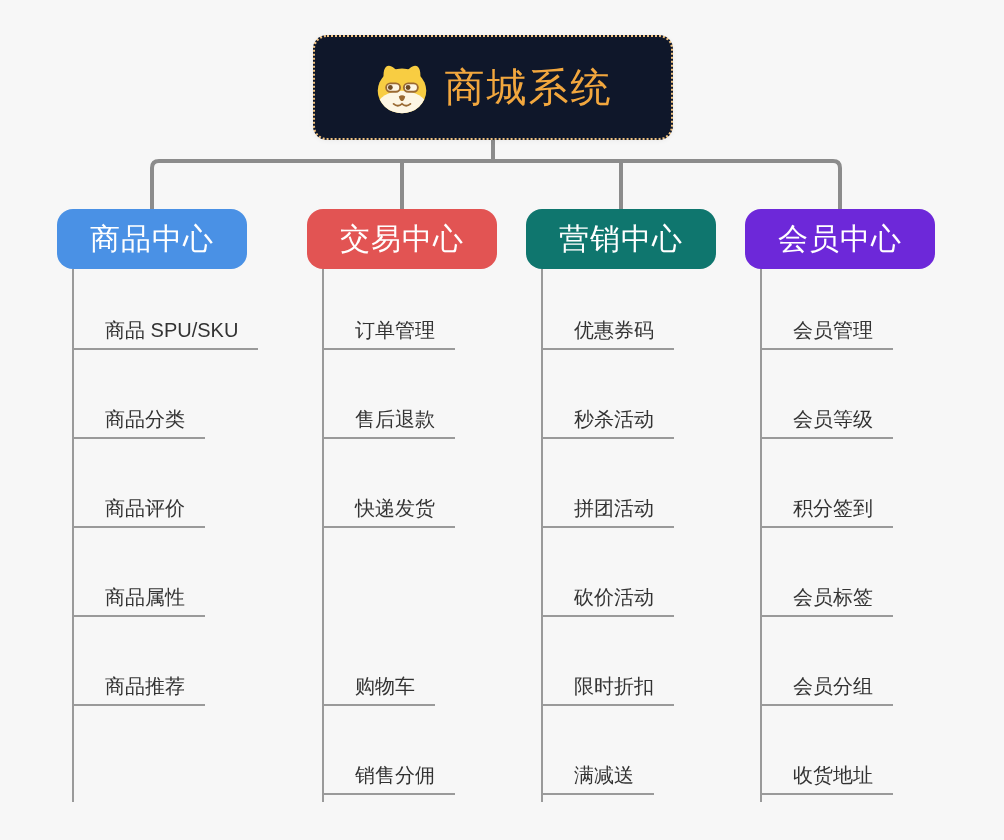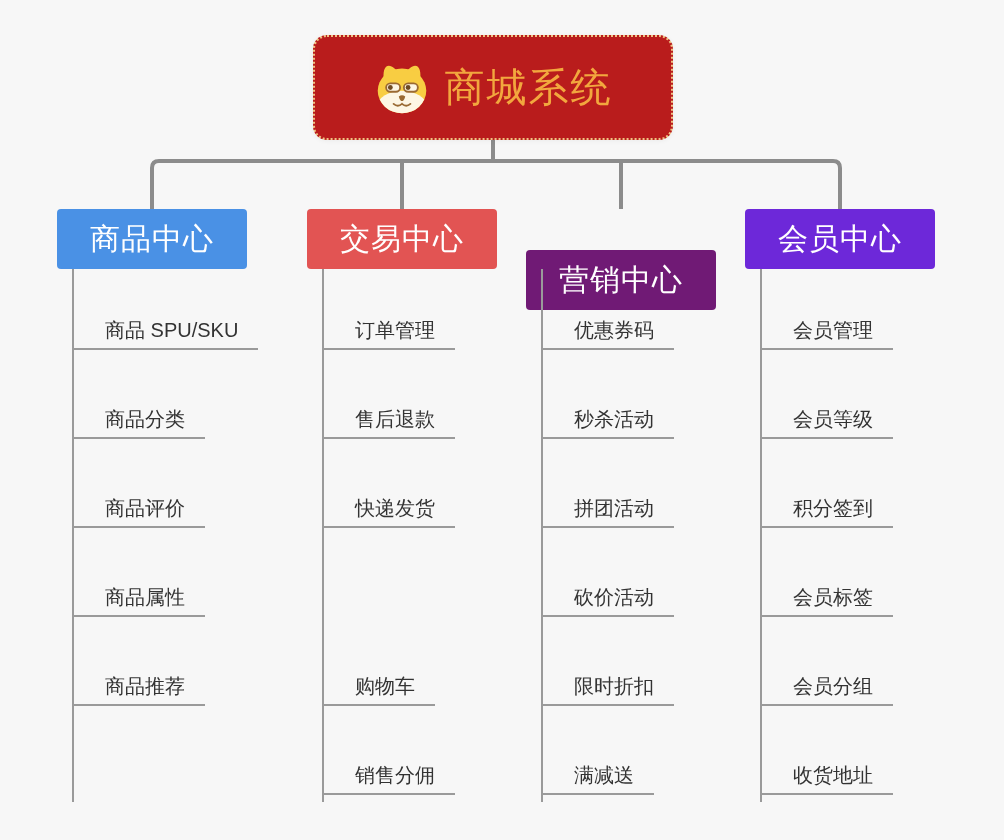--- a/index.html
+++ b/index.html
@@ -22,38 +22,38 @@
 
   svg.connectors {
     position:absolute; left:0; top:0;
     color: var(--connector);
     pointer-events:none;
   }
 
   .root-node {
     position:absolute; left:313px; top:35px;
     width:360px; height:105px;
-    background:#b91c1c;
+    background:#0f172a;
     border:2px dotted var(--root-border);
     border-radius:14px;
     display:flex; align-items:center; justify-content:center;
     gap:15px;
     box-shadow: 0 1px 5px rgba(0,0,0,0.05);
   }
   .root-title {
     font-size:40px;
     color: var(--root-text);
     letter-spacing:2px;
     white-space:nowrap;
   }
 
   .branch-header {
     position:absolute; top:209px;
     width:190px; height:60px;
-    border-radius:4px;
+    border-radius:16px;
     color: var(--header-text);
     font-size:30px;
     letter-spacing:1px;
     display:flex; align-items:center; justify-content:center;
     white-space:nowrap;
   }
   .h0 { left:57px; }
   .h1 { left:307px; }
   .h2 { left:526px; }
   .h3 { left:745px; }
@@ -117,21 +117,21 @@
       <circle cx="17.5" cy="29.5" r="2.6" fill="#6E4A22"></circle>
       <circle cx="36.5" cy="29.5" r="2.6" fill="#6E4A22"></circle>
       <path d="M26.5 39 Q30 36.5 33.5 39 Q32 44 30 44 Q28 44 26.5 39 Z" fill="#9A6A33"></path>
       <path d="M21 47 Q25.5 51 30 47 Q34.5 51 39 47" fill="none" stroke="#9A6A33" stroke-width="2" stroke-linecap="round"></path>
     </svg>
     <span class="root-title">商城系统</span>
   </div>
 
   <div class="branch-header h0" style="background-color: rgb(74, 145, 229);">商品中心</div>
   <div class="branch-header h1" style="background-color: rgb(226, 84, 83);">交易中心</div>
-  <div class="branch-header h2" style="background-color: #701a75; margin-top: 41px;">营销中心</div>
+  <div class="branch-header h2" style="background-color: #0f766e;">营销中心</div>
   <div class="branch-header h3" style="background-color: #6d28d9;">会员中心</div>
 
   <div class="colline line0"></div>
   <div class="colline line1"></div>
   <div class="colline line2"></div>
   <div class="colline line3"></div>
 
   <div class="item col0 row0">商品 SPU/SKU</div>
   <div class="item col0 row1">商品分类</div>
   <div class="item col0 row2">商品评价</div>

